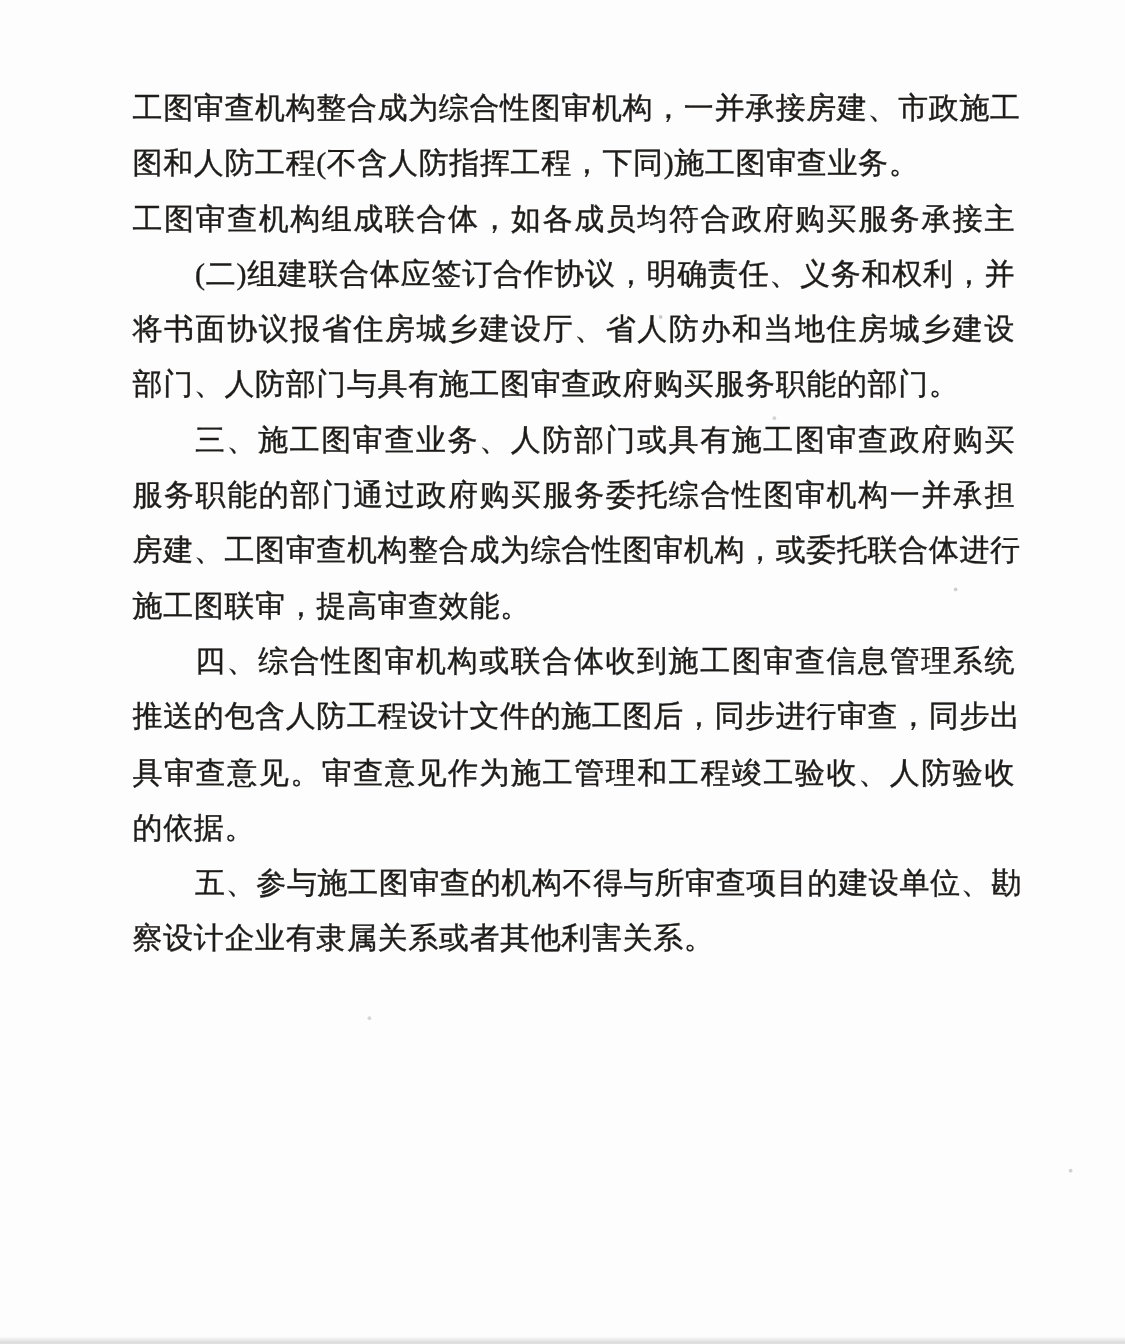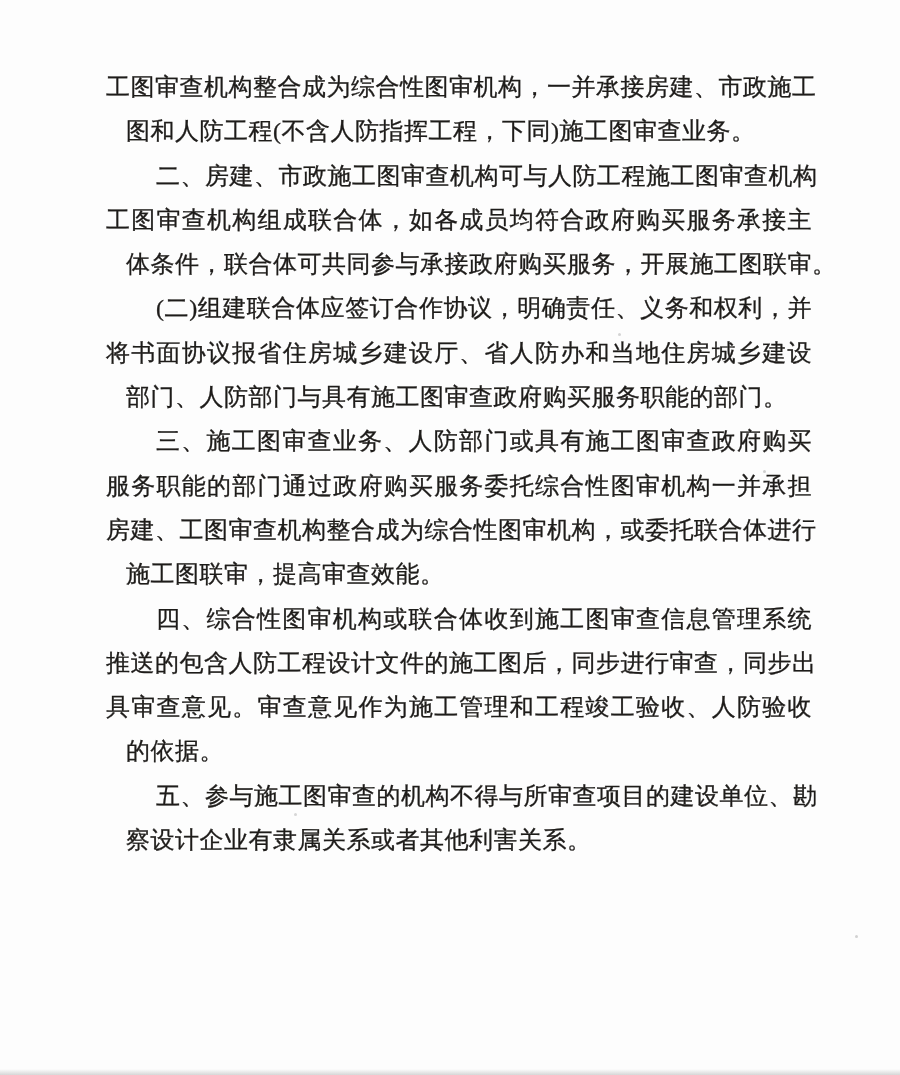--- a/index.html
+++ b/index.html
@@ -44,21 +44,20 @@
     white-space: nowrap;
     letter-spacing: 0.5px;
     -webkit-text-stroke: 0.3px #1e1c1a;
   }
   .line.indent {
     padding-left: 50px;
   }
   .line.last {
     text-align: left;
     text-align-last: left;
-    margin-left: 20px;
   }
   
   .scan-bottom-edge {
     position: absolute;
     left: 0; right: 0; bottom: 0;
     height: 6px;
     background: linear-gradient(to bottom, rgba(200,200,200,0), #d6d6d6);
   }
   
   .scan-noise {
@@ -76,25 +75,23 @@
 </head>
 <body>
 
 <div class="page">
   <div class="doc" id="doc">
       <div class="para">
         <div class="line">工图审查机构整合成为综合性图审机构，一并承接房建、市政施工</div>
         <div class="line last">图和人防工程(不含人防指挥工程，下同)施工图审查业务。</div>
       </div>
       <div class="para">
-        <div class="line indent">二、房建、市政施工图审查机构可与人防工程施工图审查机构</div>
       </div>
       <div class="para">
         <div class="line">工图审查机构组成联合体，如各成员均符合政府购买服务承接主</div>
-        <div class="line last">体条件，联合体可共同参与承接政府购买服务，开展施工图联审。</div>
       </div>
       <div class="para">
         <div class="line indent">(二)组建联合体应签订合作协议，明确责任、义务和权利，并</div>
         <div class="line">将书面协议报省住房城乡建设厅、省人防办和当地住房城乡建设</div>
         <div class="line last">部门、人防部门与具有施工图审查政府购买服务职能的部门。</div>
       </div>
       <div class="para">
         <div class="line indent">三、施工图审查业务、人防部门或具有施工图审查政府购买</div>
         <div class="line">服务职能的部门通过政府购买服务委托综合性图审机构一并承担</div>
         <div class="line">房建、工图审查机构整合成为综合性图审机构，或委托联合体进行</div>

